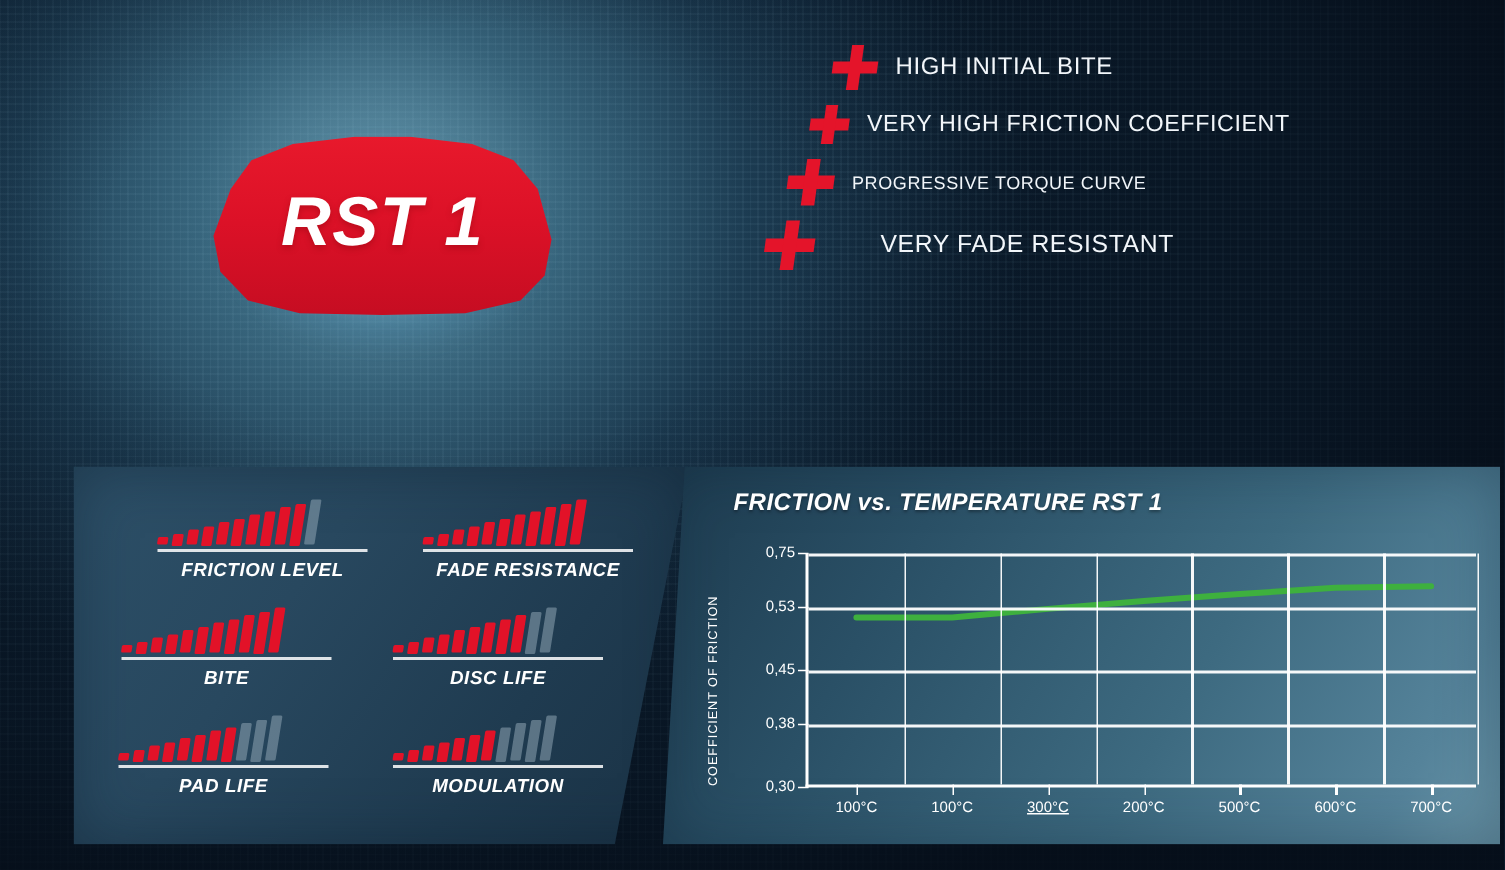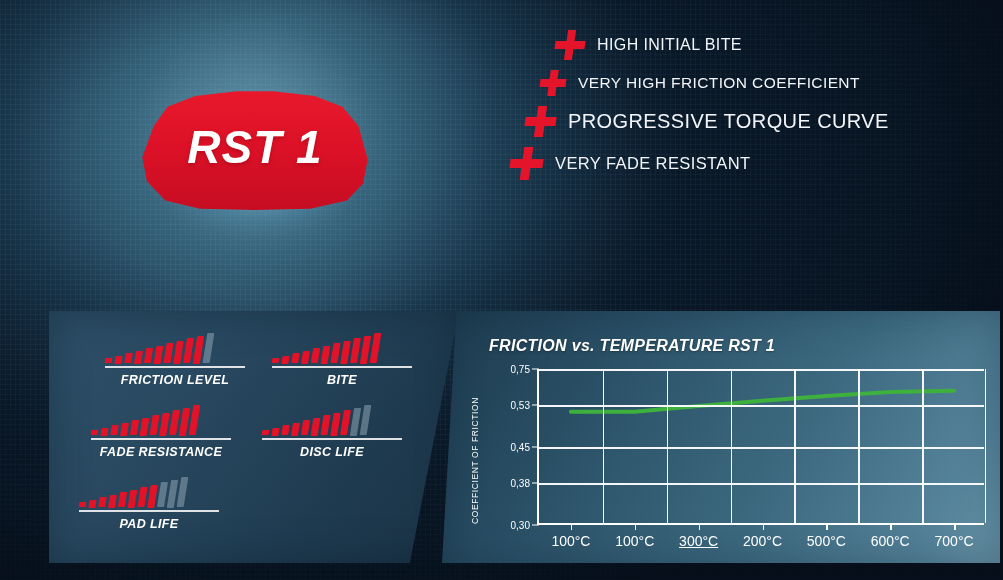--- a/index.html
+++ b/index.html
@@ -86,21 +86,21 @@
     width: 470px;
   }
   .feature-row {
     display: flex;
     align-items: center;
     margin-bottom: 10px;
   }
   .feature-row:nth-child(1) { padding-left: 50px; }
   .feature-row:nth-child(2) { padding-left: 35px; }
   .feature-row:nth-child(3) { padding-left: 20px; }
-  .feature-row:nth-child(4) { padding-left: 5px; }
+  .feature-row:nth-child(4) { padding-left: 5px; gap: 32px; }
 
   .plus-icon {
     position: relative;
     flex: 0 0 auto;
     transform: skewX(-8deg);
     margin-right: 12px;
   }
   .plus-icon i {
     display: block;
     background: #e4142a;
@@ -115,21 +115,21 @@
   .plus-icon .vbar { top: 0; left: 36%; height: 100%; width: 28%; }
 
   .feature-label {
     color: #f2f6fa;
     font-size: 15.5px;
     letter-spacing: 0.4px;
     white-space: nowrap;
   }
   .feature-row:nth-child(1) .feature-label { font-size: 16px; }
   .feature-row:nth-child(2) .feature-label { font-size: 15.5px; }
-  .feature-row:nth-child(3) .feature-label { font-size: 20px; }
+  .feature-row:nth-child(3) .feature-label { font-size: 12px; }
   .feature-row:nth-child(4) .feature-label { font-size: 16.5px; }
 
   
   #panels {
     position: absolute;
     left: 17px; top: 311px;
     width: 966px; height: 252px;
   }
 
   #ratings-panel {
@@ -196,21 +196,21 @@
   #chart-panel {
     position: absolute;
     left: 425px; top: 0;
     width: 558px; height: 252px;
     background: linear-gradient(120deg, #1d3b4f 0%, #2a5066 28%, #3d6a80 62%, #55839a 88%, #6c98ab 100%);
     clip-path: polygon(2.6% 0, 100% 0, 100% 100%, 0 100%);
     box-shadow: inset 0 0 40px rgba(12,32,48,0.35);
   }
   #chart-title {
     position: absolute;
-    left: 47px; top: 26px;
+    left: 47px; top: 16px;
     color: #ffffff;
     font-size: 16px;
     font-weight: bold;
     font-style: italic;
     letter-spacing: 0.3px;
     text-shadow: 0 1px 2px rgba(0,0,0,0.35);
   }
   #y-axis-title {
     position: absolute;
     left: 28px; top: 58px;
@@ -270,21 +270,21 @@
     top: 100%;
     width: 1.5px;
     height: 7px;
     background: #ffffff;
   }
   .x-tick-label {
     position: absolute;
     top: calc(100% + 10px);
     transform: translateX(-50%);
     color: #ffffff;
-    font-size: 14px;
+    font-size: 10px;
     white-space: nowrap;
   }
   #curve-svg {
     position: absolute;
     left: 0; top: 0;
     width: 447px; height: 156px;
     overflow: visible;
   }
 </style>
 </head>
@@ -347,53 +347,53 @@
                 <div class="bar on" style="height: 17.5px;"></div>
                 <div class="bar on" style="height: 20px;"></div>
                 <div class="bar on" style="height: 22.5px;"></div>
                 <div class="bar on" style="height: 25px;"></div>
                 <div class="bar on" style="height: 27.5px;"></div>
                 <div class="bar off" style="height: 30px;"></div>
               </div>
             <div class="rating-rule"></div>
             <div class="rating-label">FRICTION LEVEL</div>
           </div>
-          <div class="rating-cell c2">
+          <div class="rating-cell c3">
             <div class="bars">
                 <div class="bar on" style="height: 5px;"></div>
                 <div class="bar on" style="height: 7.5px;"></div>
                 <div class="bar on" style="height: 10px;"></div>
                 <div class="bar on" style="height: 12.5px;"></div>
                 <div class="bar on" style="height: 15px;"></div>
                 <div class="bar on" style="height: 17.5px;"></div>
                 <div class="bar on" style="height: 20px;"></div>
                 <div class="bar on" style="height: 22.5px;"></div>
                 <div class="bar on" style="height: 25px;"></div>
                 <div class="bar on" style="height: 27.5px;"></div>
                 <div class="bar on" style="height: 30px;"></div>
               </div>
             <div class="rating-rule"></div>
-            <div class="rating-label">BITE</div>
-          </div>
-          <div class="rating-cell c3">
+            <div class="rating-label">FADE RESISTANCE</div>
+          </div>
+          <div class="rating-cell c2">
             <div class="bars">
                 <div class="bar on" style="height: 5px;"></div>
                 <div class="bar on" style="height: 7.5px;"></div>
                 <div class="bar on" style="height: 10px;"></div>
                 <div class="bar on" style="height: 12.5px;"></div>
                 <div class="bar on" style="height: 15px;"></div>
                 <div class="bar on" style="height: 17.5px;"></div>
                 <div class="bar on" style="height: 20px;"></div>
                 <div class="bar on" style="height: 22.5px;"></div>
                 <div class="bar on" style="height: 25px;"></div>
                 <div class="bar on" style="height: 27.5px;"></div>
                 <div class="bar on" style="height: 30px;"></div>
               </div>
             <div class="rating-rule"></div>
-            <div class="rating-label">FADE RESISTANCE</div>
+            <div class="rating-label">BITE</div>
           </div>
           <div class="rating-cell c4">
             <div class="bars">
                 <div class="bar on" style="height: 5px;"></div>
                 <div class="bar on" style="height: 7.5px;"></div>
                 <div class="bar on" style="height: 10px;"></div>
                 <div class="bar on" style="height: 12.5px;"></div>
                 <div class="bar on" style="height: 15px;"></div>
                 <div class="bar on" style="height: 17.5px;"></div>
                 <div class="bar on" style="height: 20px;"></div>
@@ -414,20 +414,37 @@
                 <div class="bar on" style="height: 15px;"></div>
                 <div class="bar on" style="height: 17.5px;"></div>
                 <div class="bar on" style="height: 20px;"></div>
                 <div class="bar on" style="height: 22.5px;"></div>
                 <div class="bar off" style="height: 25px;"></div>
                 <div class="bar off" style="height: 27.5px;"></div>
                 <div class="bar off" style="height: 30px;"></div>
               </div>
             <div class="rating-rule"></div>
             <div class="rating-label">PAD LIFE</div>
+          </div>
+          <div class="rating-cell c6">
+            <div class="bars">
+                <div class="bar on" style="height: 5px;"></div>
+                <div class="bar on" style="height: 7.5px;"></div>
+                <div class="bar on" style="height: 10px;"></div>
+                <div class="bar on" style="height: 12.5px;"></div>
+                <div class="bar on" style="height: 15px;"></div>
+                <div class="bar on" style="height: 17.5px;"></div>
+                <div class="bar on" style="height: 20px;"></div>
+                <div class="bar off" style="height: 22.5px;"></div>
+                <div class="bar off" style="height: 25px;"></div>
+                <div class="bar off" style="height: 27.5px;"></div>
+                <div class="bar off" style="height: 30px;"></div>
+              </div>
+            <div class="rating-rule"></div>
+            <div class="rating-label">MODULATION</div>
           </div>
         </div>
       </div>
     </div>
 
     <div id="chart-panel">
       <div id="chart-title">FRICTION vs. TEMPERATURE RST 1</div>
       <div id="y-axis-title">COEFFICIENT OF FRICTION</div>
       <div id="plot-wrap">
         <div id="plot">

